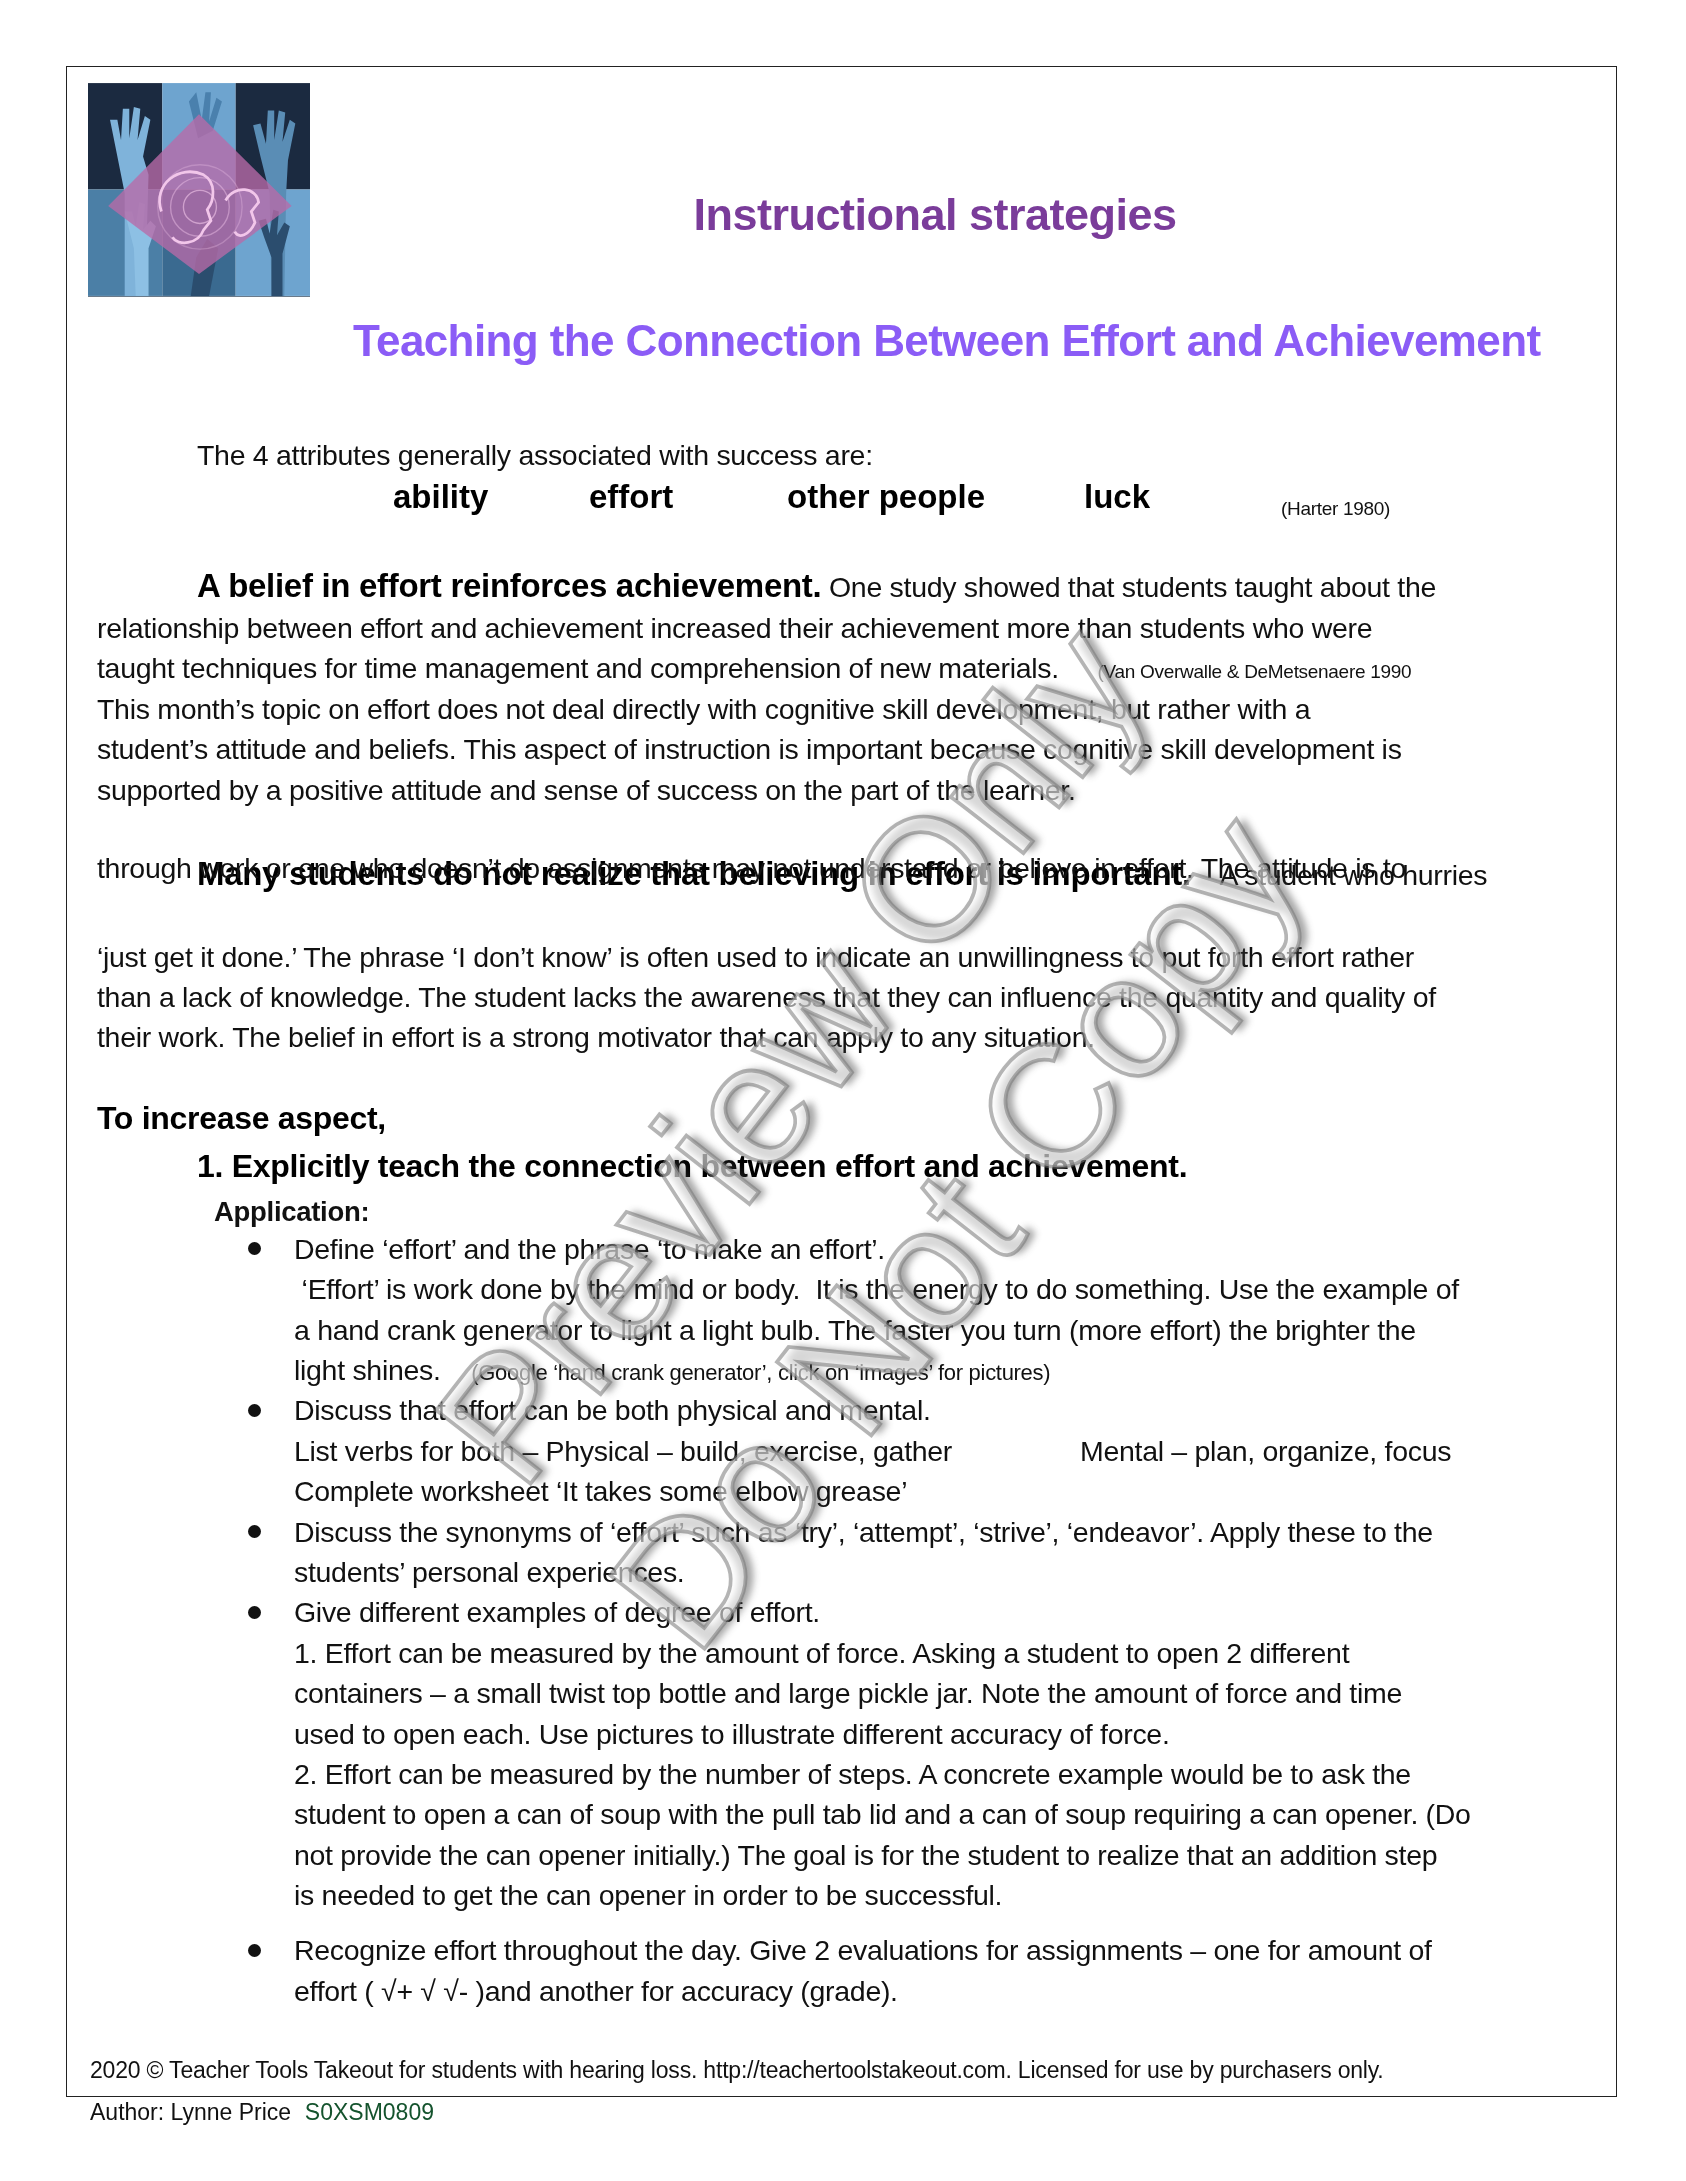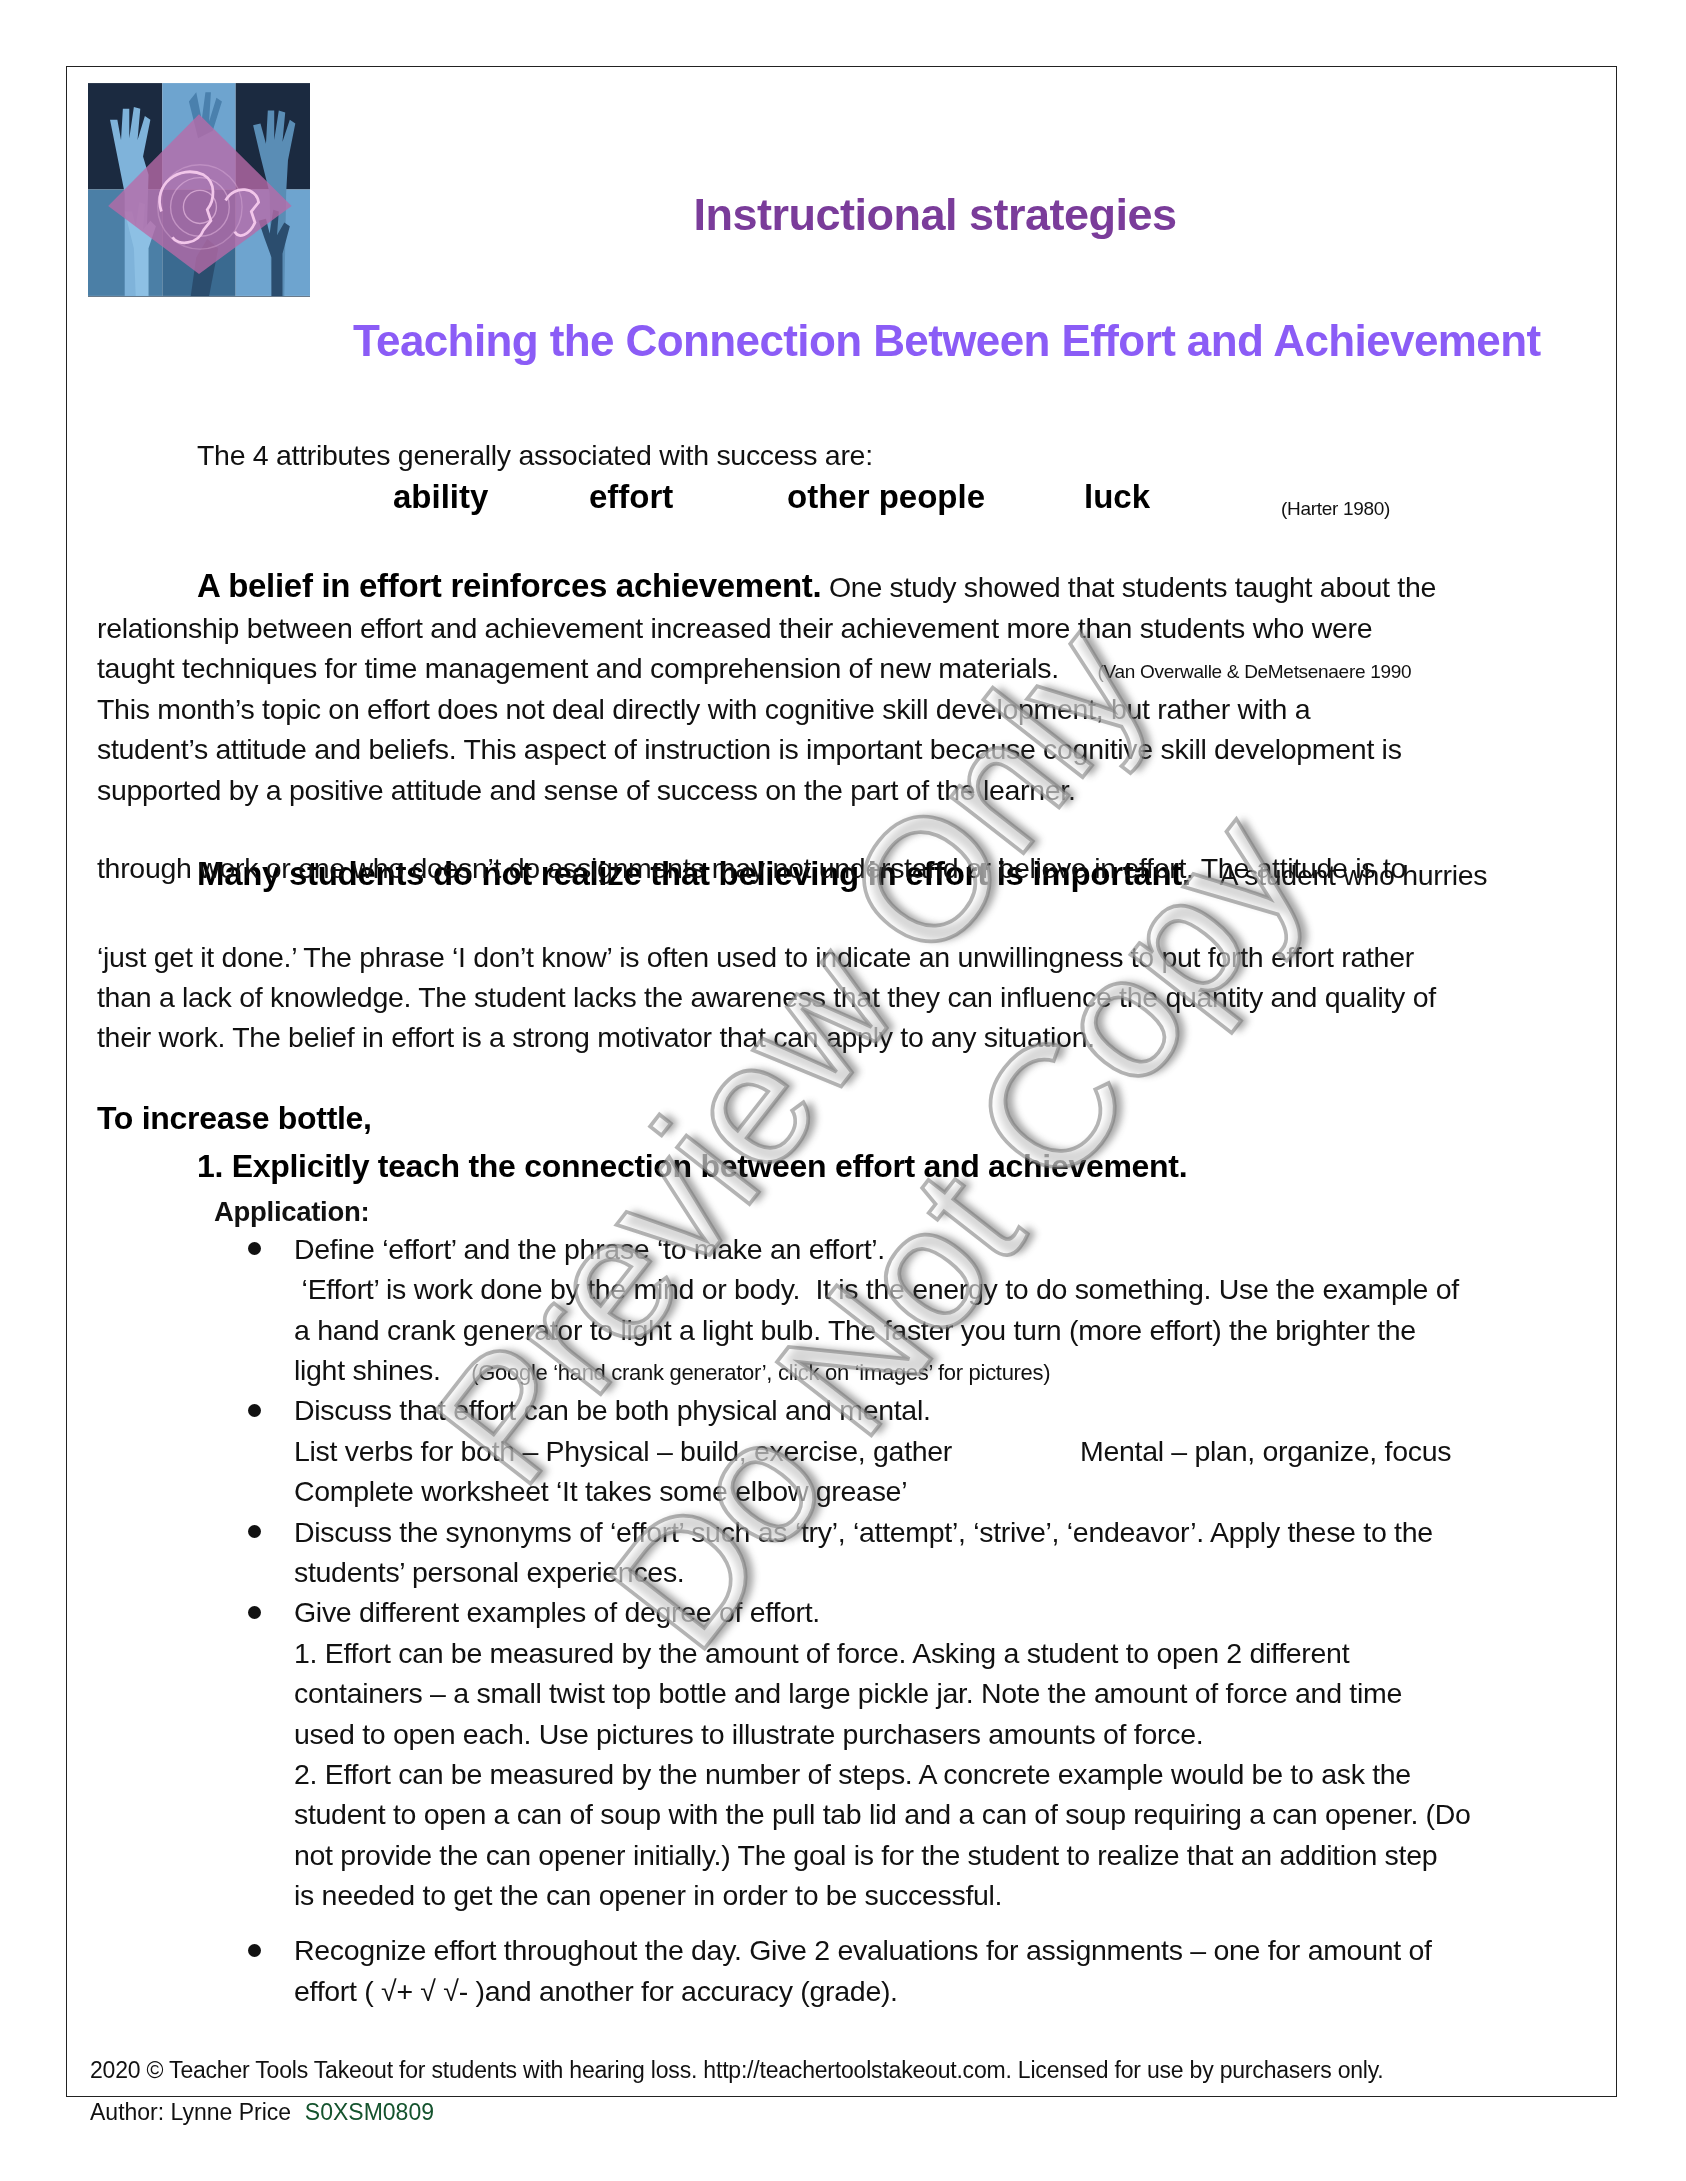--- a/index.html
+++ b/index.html
@@ -120,21 +120,21 @@
 
 <div class="p" style="left:197px; top:854px;">
   <span class="lead">Many students do not realize that believing in effort is important.</span>
   <span style="margin-left:21px;">A student who hurries</span>
 </div>
 <div class="p" style="left:97px; top:848px;">through work or one who doesn’t do assignments may not understand or believe in effort. The attitude is to</div>
 <div class="p" style="left:97px; top:937px;">‘just get it done.’ The phrase ‘I don’t know’ is often used to indicate an unwillingness to put forth effort rather</div>
 <div class="p" style="left:97px; top:977px;">than a lack of knowledge. The student lacks the awareness that they can influence the quantity and quality of</div>
 <div class="p" style="left:97px; top:1017px;">their work. The belief in effort is a strong motivator that can apply to any situation.</div>
 
-<div class="h2" style="left:97px; top:1100px;">To increase bottle,</div>
+<div class="h2" style="left:97px; top:1100px;">To increase aspect,</div>
 <div class="h2" style="left:197px; top:1148px;">1.  Explicitly teach the connection between effort and achievement.</div>
 <div class="p" style="left:214px; top:1192px; font-weight:bold; font-size:27.5px;">Application:</div>
 
 <span class="bullet" style="top:1242px;"></span>
 <div class="p" style="left:294px; top:1229px;">Define ‘effort’ and the phrase ‘to make an effort’.</div>
 <div class="p" style="left:294px; top:1269px; white-space:pre;"> ‘Effort’ is work done by the mind or body.  It is the energy to do something. Use the example of</div>
 <div class="p" style="left:294px; top:1310px;">a hand crank generator to light a light bulb.  The faster you turn (more effort) the brighter the</div>
 <div class="p" style="left:294px; top:1350px;">
   <span>light shines.</span>
   <span class="small" style="margin-left:23px;">(Google ‘hand crank generator’, click on ‘images’ for pictures)</span>
@@ -147,21 +147,21 @@
 <div class="p" style="left:294px; top:1471px;">Complete worksheet ‘It takes some elbow grease’</div>
 
 <span class="bullet" style="top:1525px;"></span>
 <div class="p" style="left:294px; top:1512px;">Discuss the synonyms of ‘effort’ such as ‘try’, ‘attempt’, ‘strive’, ‘endeavor’. Apply these to the</div>
 <div class="p" style="left:294px; top:1552px;">students’ personal experiences.</div>
 
 <span class="bullet" style="top:1606px;"></span>
 <div class="p" style="left:294px; top:1592px;">Give different examples of degree of effort.</div>
 <div class="p" style="left:294px; top:1633px;">1. Effort can be measured by the amount of force. Asking a student to open 2 different</div>
 <div class="p" style="left:294px; top:1673px;">containers – a small twist top bottle and large pickle jar.  Note the amount of force and time</div>
-<div class="p" style="left:294px; top:1714px;">used to open each.  Use pictures to illustrate purchasers amounts of force.</div>
+<div class="p" style="left:294px; top:1714px;">used to open each.  Use pictures to illustrate different accuracy of force.</div>
 <div class="p" style="left:294px; top:1754px;">2. Effort can be measured by the number of steps. A concrete example would be to ask the</div>
 <div class="p" style="left:294px; top:1794px;">student to open a can of soup with the pull tab lid and a can of soup requiring a can opener. (Do</div>
 <div class="p" style="left:294px; top:1835px;">not provide the can opener initially.) The goal is for the student to realize that an addition step</div>
 <div class="p" style="left:294px; top:1875px;">is needed to get the can opener in order to be successful.</div>
 
 <span class="bullet" style="top:1944px;"></span>
 <div class="p" style="left:294px; top:1930px;">Recognize effort throughout the day.  Give 2 evaluations for assignments – one for amount of</div>
 <div class="p" style="left:294px; top:1971px;">effort ( √+ √ √- )and another for accuracy (grade).</div>
 
 <div class="footer">2020 © Teacher Tools Takeout for students with hearing loss. http://teachertoolstakeout.com. Licensed for use by purchasers only.</div>

